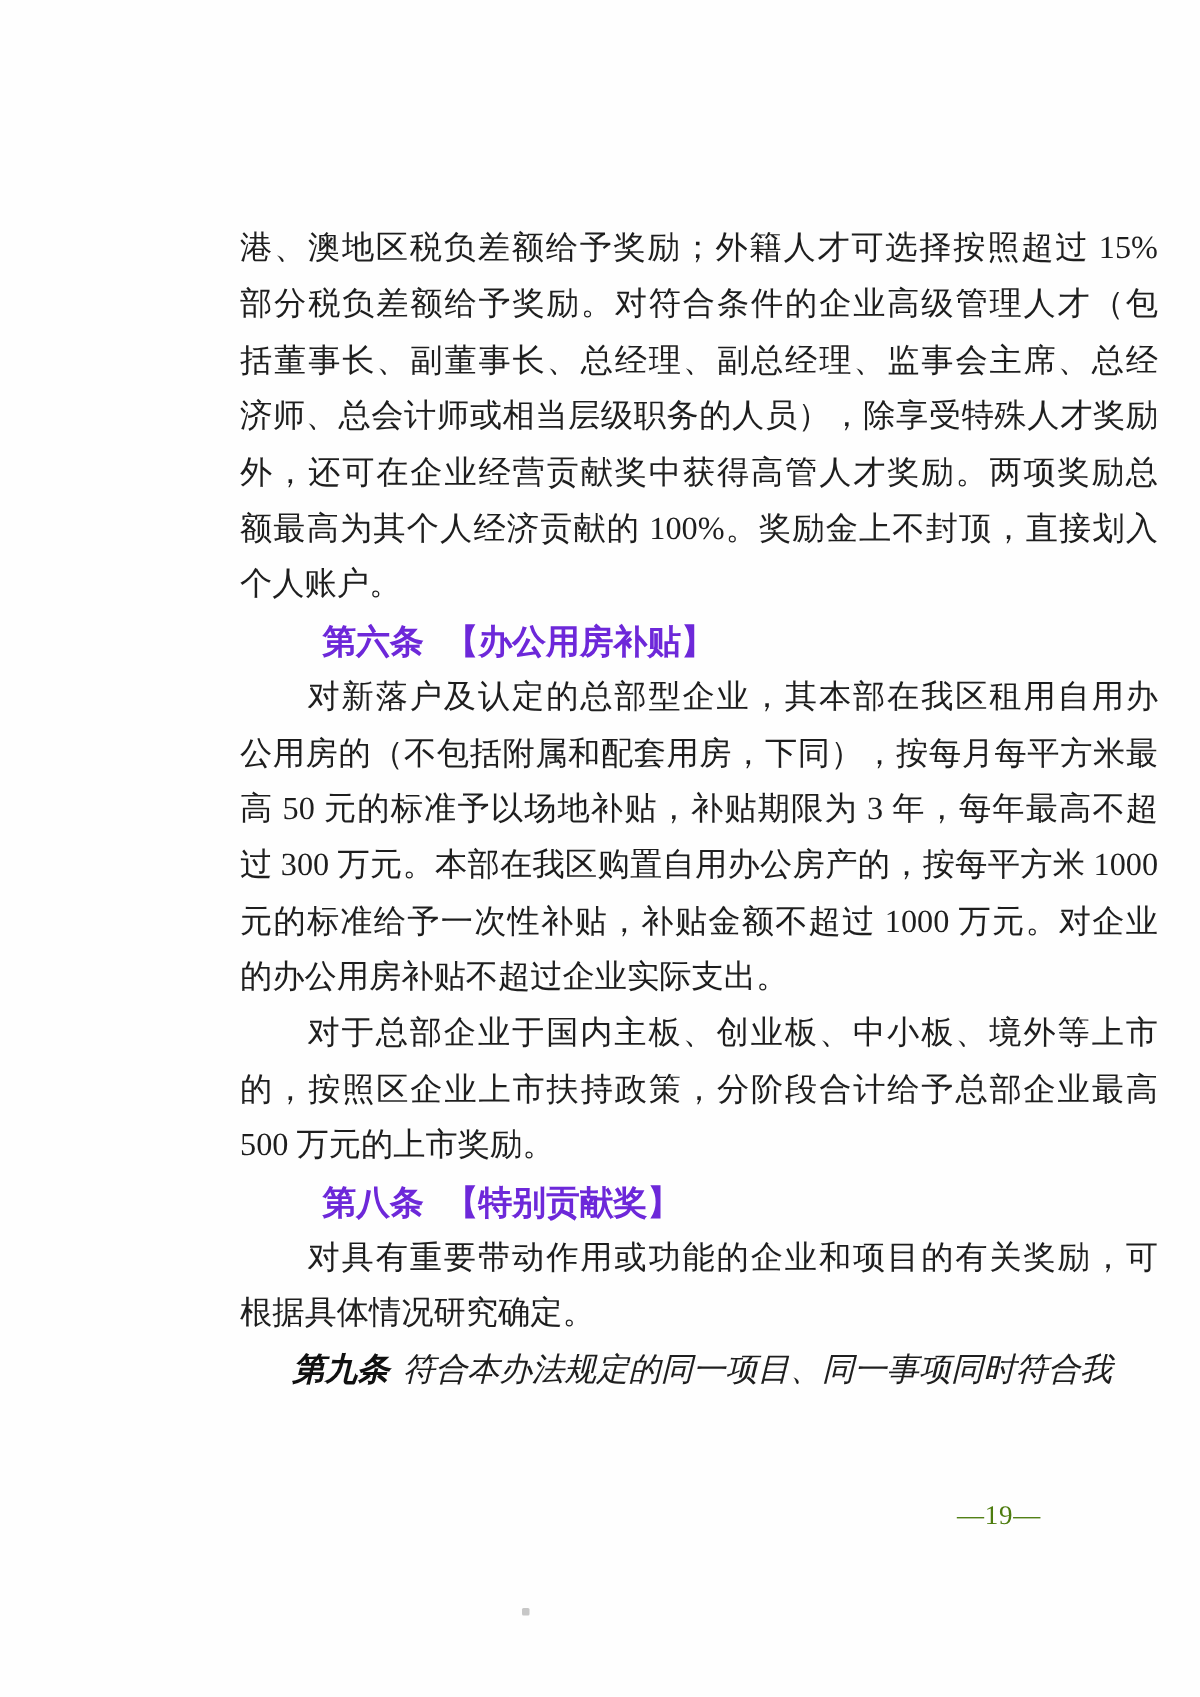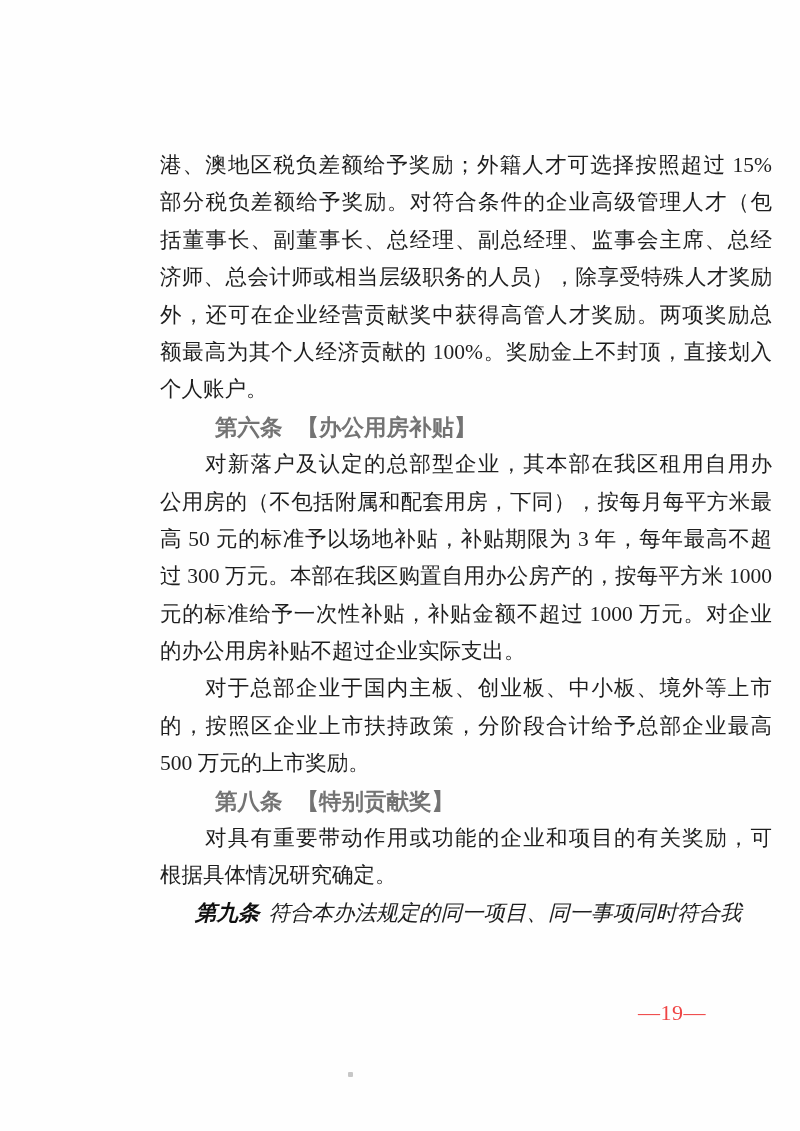--- a/index.html
+++ b/index.html
@@ -33,37 +33,37 @@
   .line.fill {
     white-space: normal;
     text-align: justify;
     text-align-last: justify;
   }
   .line.indent { padding-left: 45px; }
   .line.heading {
     padding-left: 55px;
     font-family: "Liberation Sans", "DejaVu Sans", sans-serif;
     font-weight: 700;
-    color: #737373;
+    color: #6d28d9;
     font-size: 22.5px;
   }
   .heading .h-title { margin-left: 14px; }
   .lead-label {
     font-family: "Liberation Sans", "DejaVu Sans", sans-serif;
     font-weight: 700;
     color: #101010;
     margin-right: 9px;
   }
   .line.lead { padding-left: 35px; font-style: italic; }
   .footer-num {
     position: absolute;
     left: 638px;
     top: 1000px;
-    font-size: 22px;
-    color: #ef4444;
+    font-size: 18px;
+    color: #4d7c0f;
     letter-spacing: 0.5px;
   }
   .speck {
     position: absolute;
     left: 348px;
     top: 1072px;
     width: 5px;
     height: 5px;
     background: #b9b9b9;
     border-radius: 1px;

